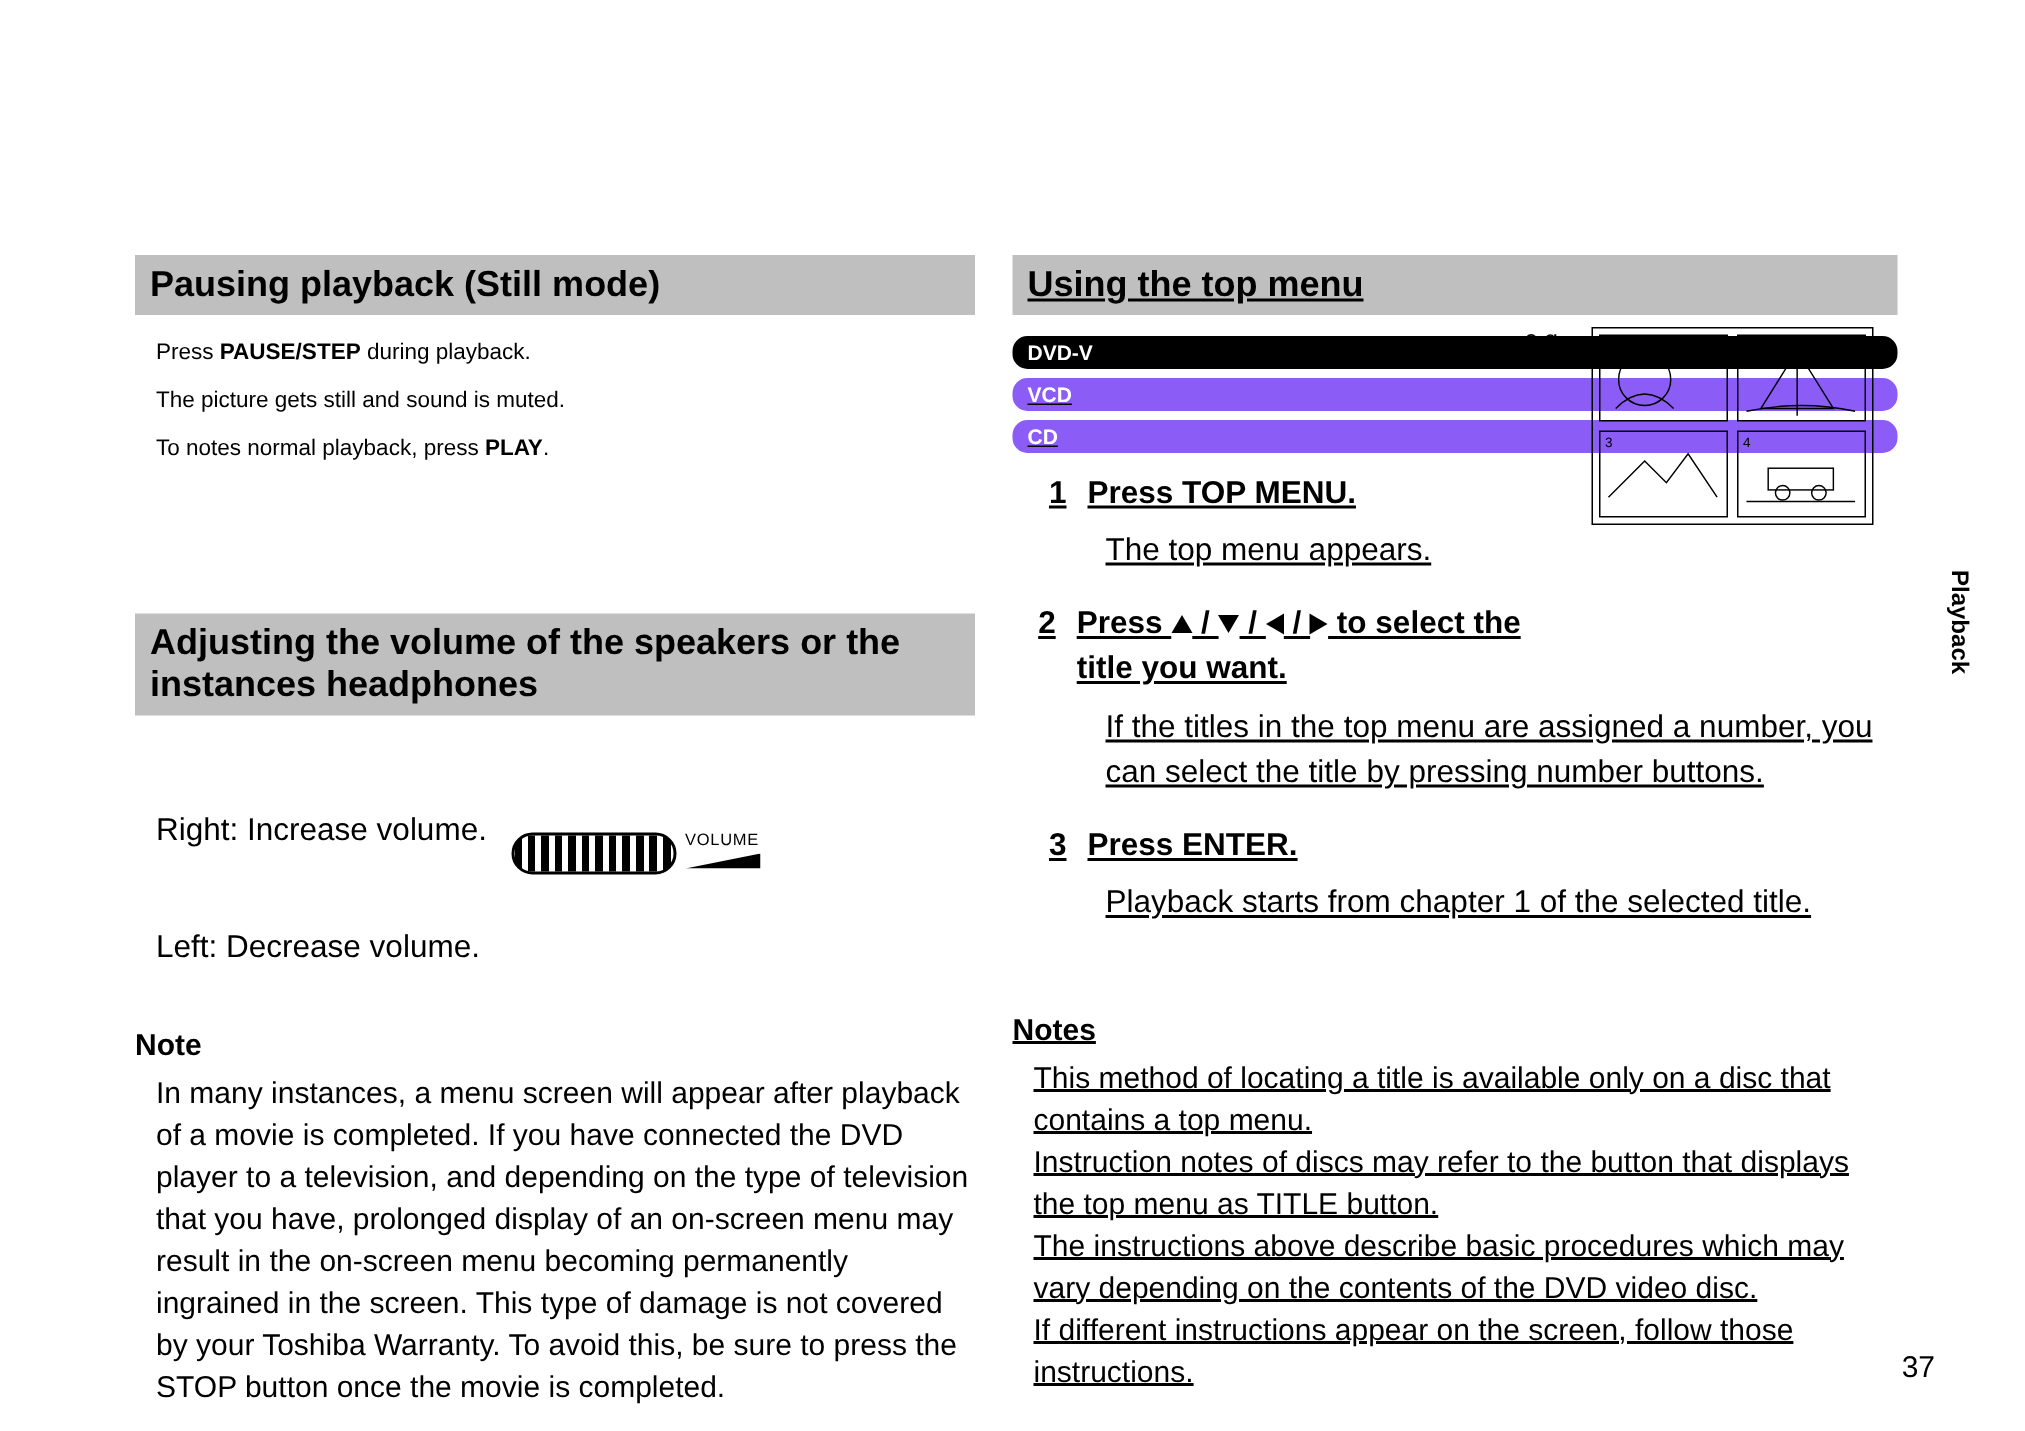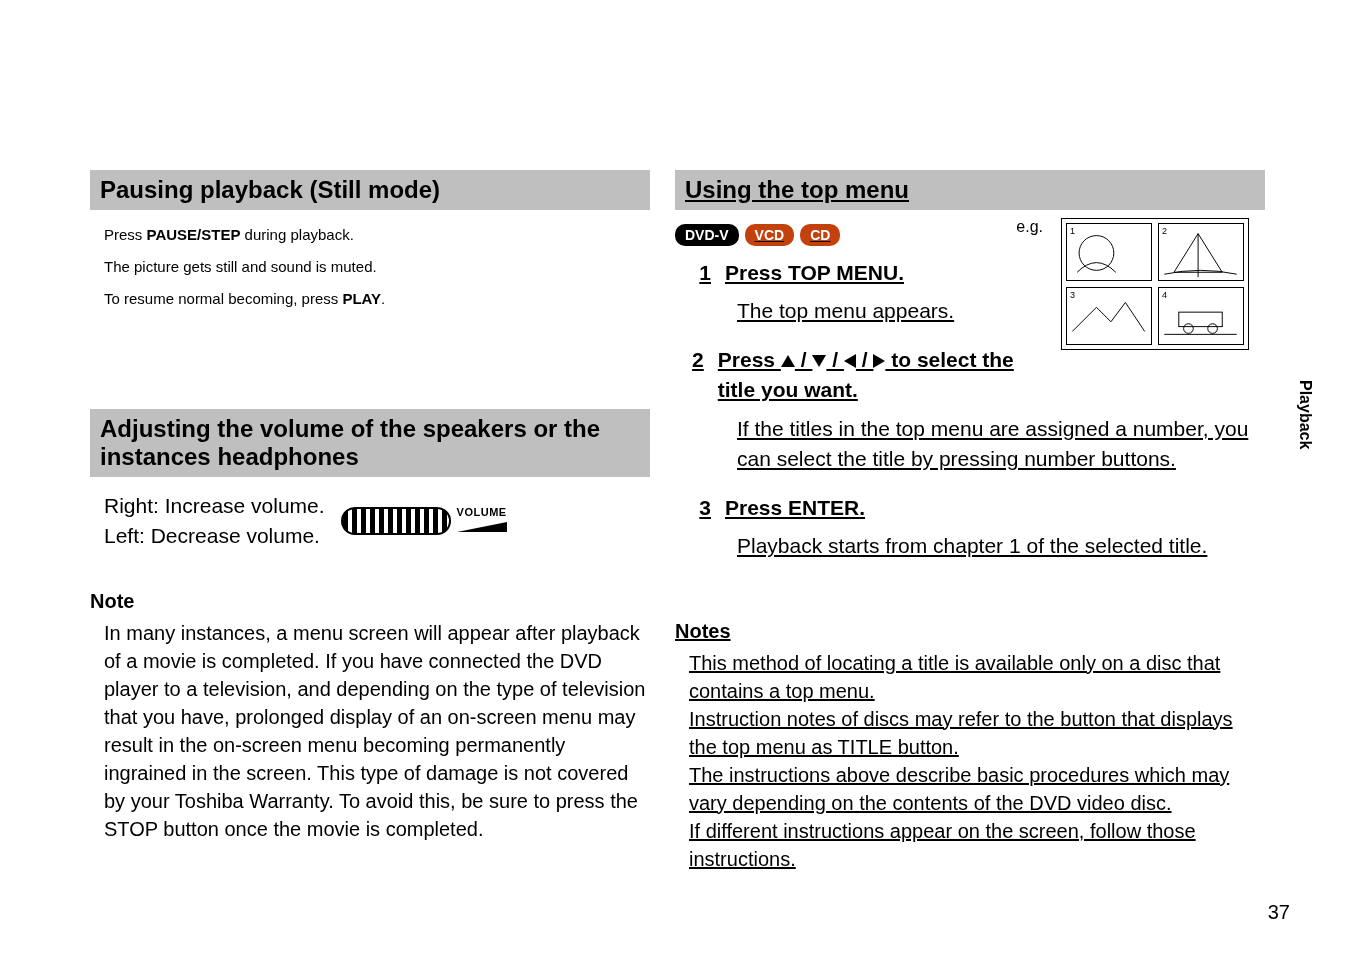--- a/index.html
+++ b/index.html
@@ -9,29 +9,29 @@
   .col-left { left: 90px; }
   .col-right { left: 675px; width: 590px; text-decoration: underline; }
   .section-bar { background: #bfbfbf; padding: 6px 10px; font-size: 24px; font-weight: bold; margin-bottom: 14px; }
   .body-text { font-size: 15px; line-height: 1.45; padding-left: 14px; margin-bottom: 10px; }
   .step-row { display: flex; gap: 14px; font-size: 21px; line-height: 1.45; margin-bottom: 8px; }
   .step-num { font-weight: bold; width: 22px; text-align: right; }
   .step-title { font-weight: bold; }
   .step-body { font-size: 21px; line-height: 1.45; padding-left: 48px; margin-bottom: 18px; }
   .notes-head { font-weight: bold; font-size: 20px; margin-bottom: 6px; }
   .note-text { font-size: 20px; line-height: 1.4; padding-left: 14px; }
-  .disc-badges { display: flex; gap: 6px; margin-bottom: 12px; }
+  .disc-badges { display: flex; gap: 6px; margin-bottom: 12px; flex-direction: column; }
   .badge { border-radius: 10px; font-size: 14px; font-weight: bold; color: #fff; padding: 3px 10px; }
   .badge-active { background: #000; }
-  .badge-inactive { background: #c2410c; }
+  .badge-inactive { background: #8b5cf6; }
   .vol-row { display: flex; align-items: center; gap: 16px; margin-top: 10px; }
-  .vol-text { font-size: 21px; line-height: 1.4; }
+  .vol-text { font-size: 21px; line-height: 1.4; margin-top: 48px; }
   .vol-icon { display: flex; align-items: center; gap: 6px; }
   .vol-dial { width: 110px; height: 28px; border: 2px solid #000; border-radius: 14px; background: repeating-linear-gradient(90deg,#000 0 5px,#fff 5px 9px); }
-  .vol-label-small { font-size: 11px; font-weight: bold; letter-spacing: 0.5px; }
+  .vol-label-small { font-size: 11px; font-weight: normal; letter-spacing: 0.5px; }
   .arrow { display:inline-block; width:0; height:0; vertical-align: middle; }
   .arrow-up { border-left:7px solid transparent; border-right:7px solid transparent; border-bottom:12px solid #000; }
   .arrow-down { border-left:7px solid transparent; border-right:7px solid transparent; border-top:12px solid #000; }
   .arrow-left { border-top:7px solid transparent; border-bottom:7px solid transparent; border-right:12px solid #000; }
   .arrow-right { border-top:7px solid transparent; border-bottom:7px solid transparent; border-left:12px solid #000; }
   .eg-wrap { position: absolute; right: 16px; top: 48px; display: flex; gap: 18px; align-items: flex-start; }
   .eg-label { font-size: 16px; }
   .thumb-grid { display: grid; grid-template-columns: 86px 86px; grid-template-rows: 58px 58px; gap: 6px; border: 1px solid #000; padding: 4px; }
   .thumb { border: 1px solid #000; position: relative; overflow: hidden; font-size: 8px; }
   .thumb span.num { position: absolute; top: 2px; left: 3px; font-size: 9px; }
@@ -45,21 +45,21 @@
 
 <div class="page">
 
   <div class="col col-left">
     <div class="section-bar">Pausing playback (Still mode)</div>
     <div class="body-text">
       <span>Press </span><b>PAUSE/STEP</b><span> during playback.</span>
     </div>
     <div class="body-text">The picture gets still and sound is muted.</div>
     <div class="body-text">
-      <span>To resume normal becoming, press </span><b>PLAY</b><span>.</span>
+      <span>To notes normal playback, press </span><b>PLAY</b><span>.</span>
     </div>
 
     <div class="gap"></div>
 
     <div class="section-bar">Adjusting the volume of the speakers or the instances headphones</div>
     <div class="vol-row" style="padding-left:14px;">
       <div>
         <div class="vol-text">Right: Increase volume.</div>
         <div class="vol-text">Left: Decrease volume.</div>
       </div>

